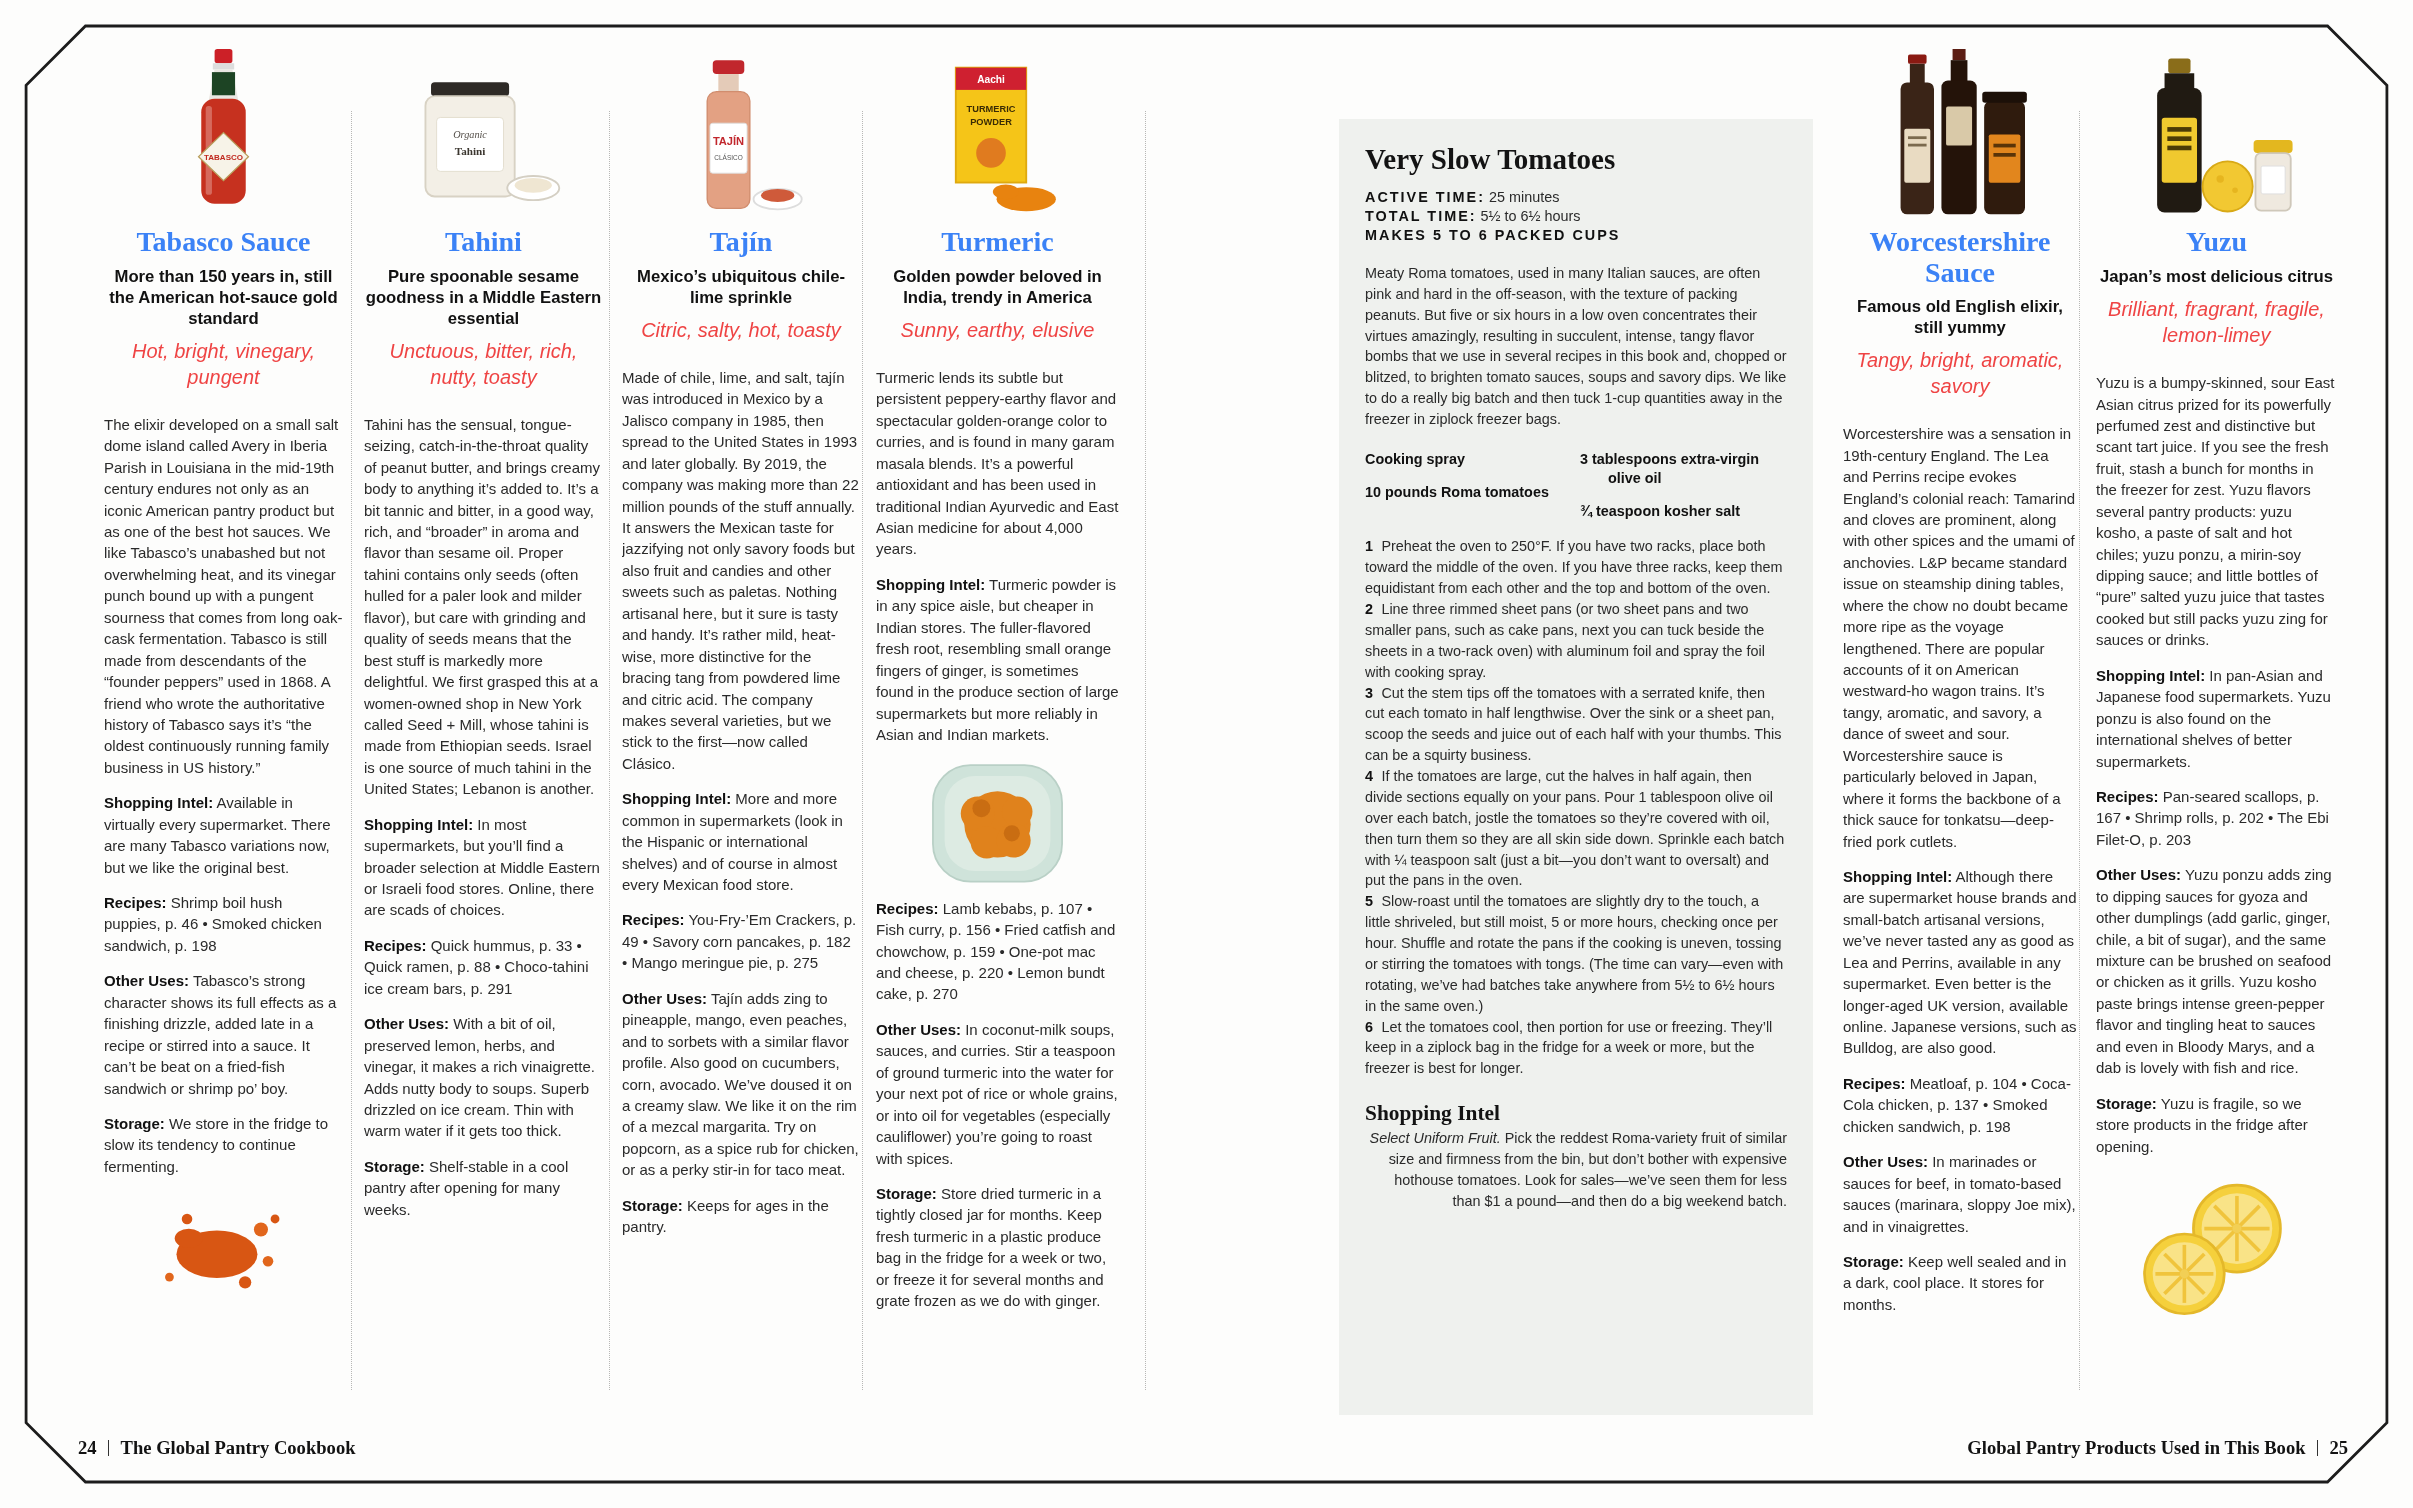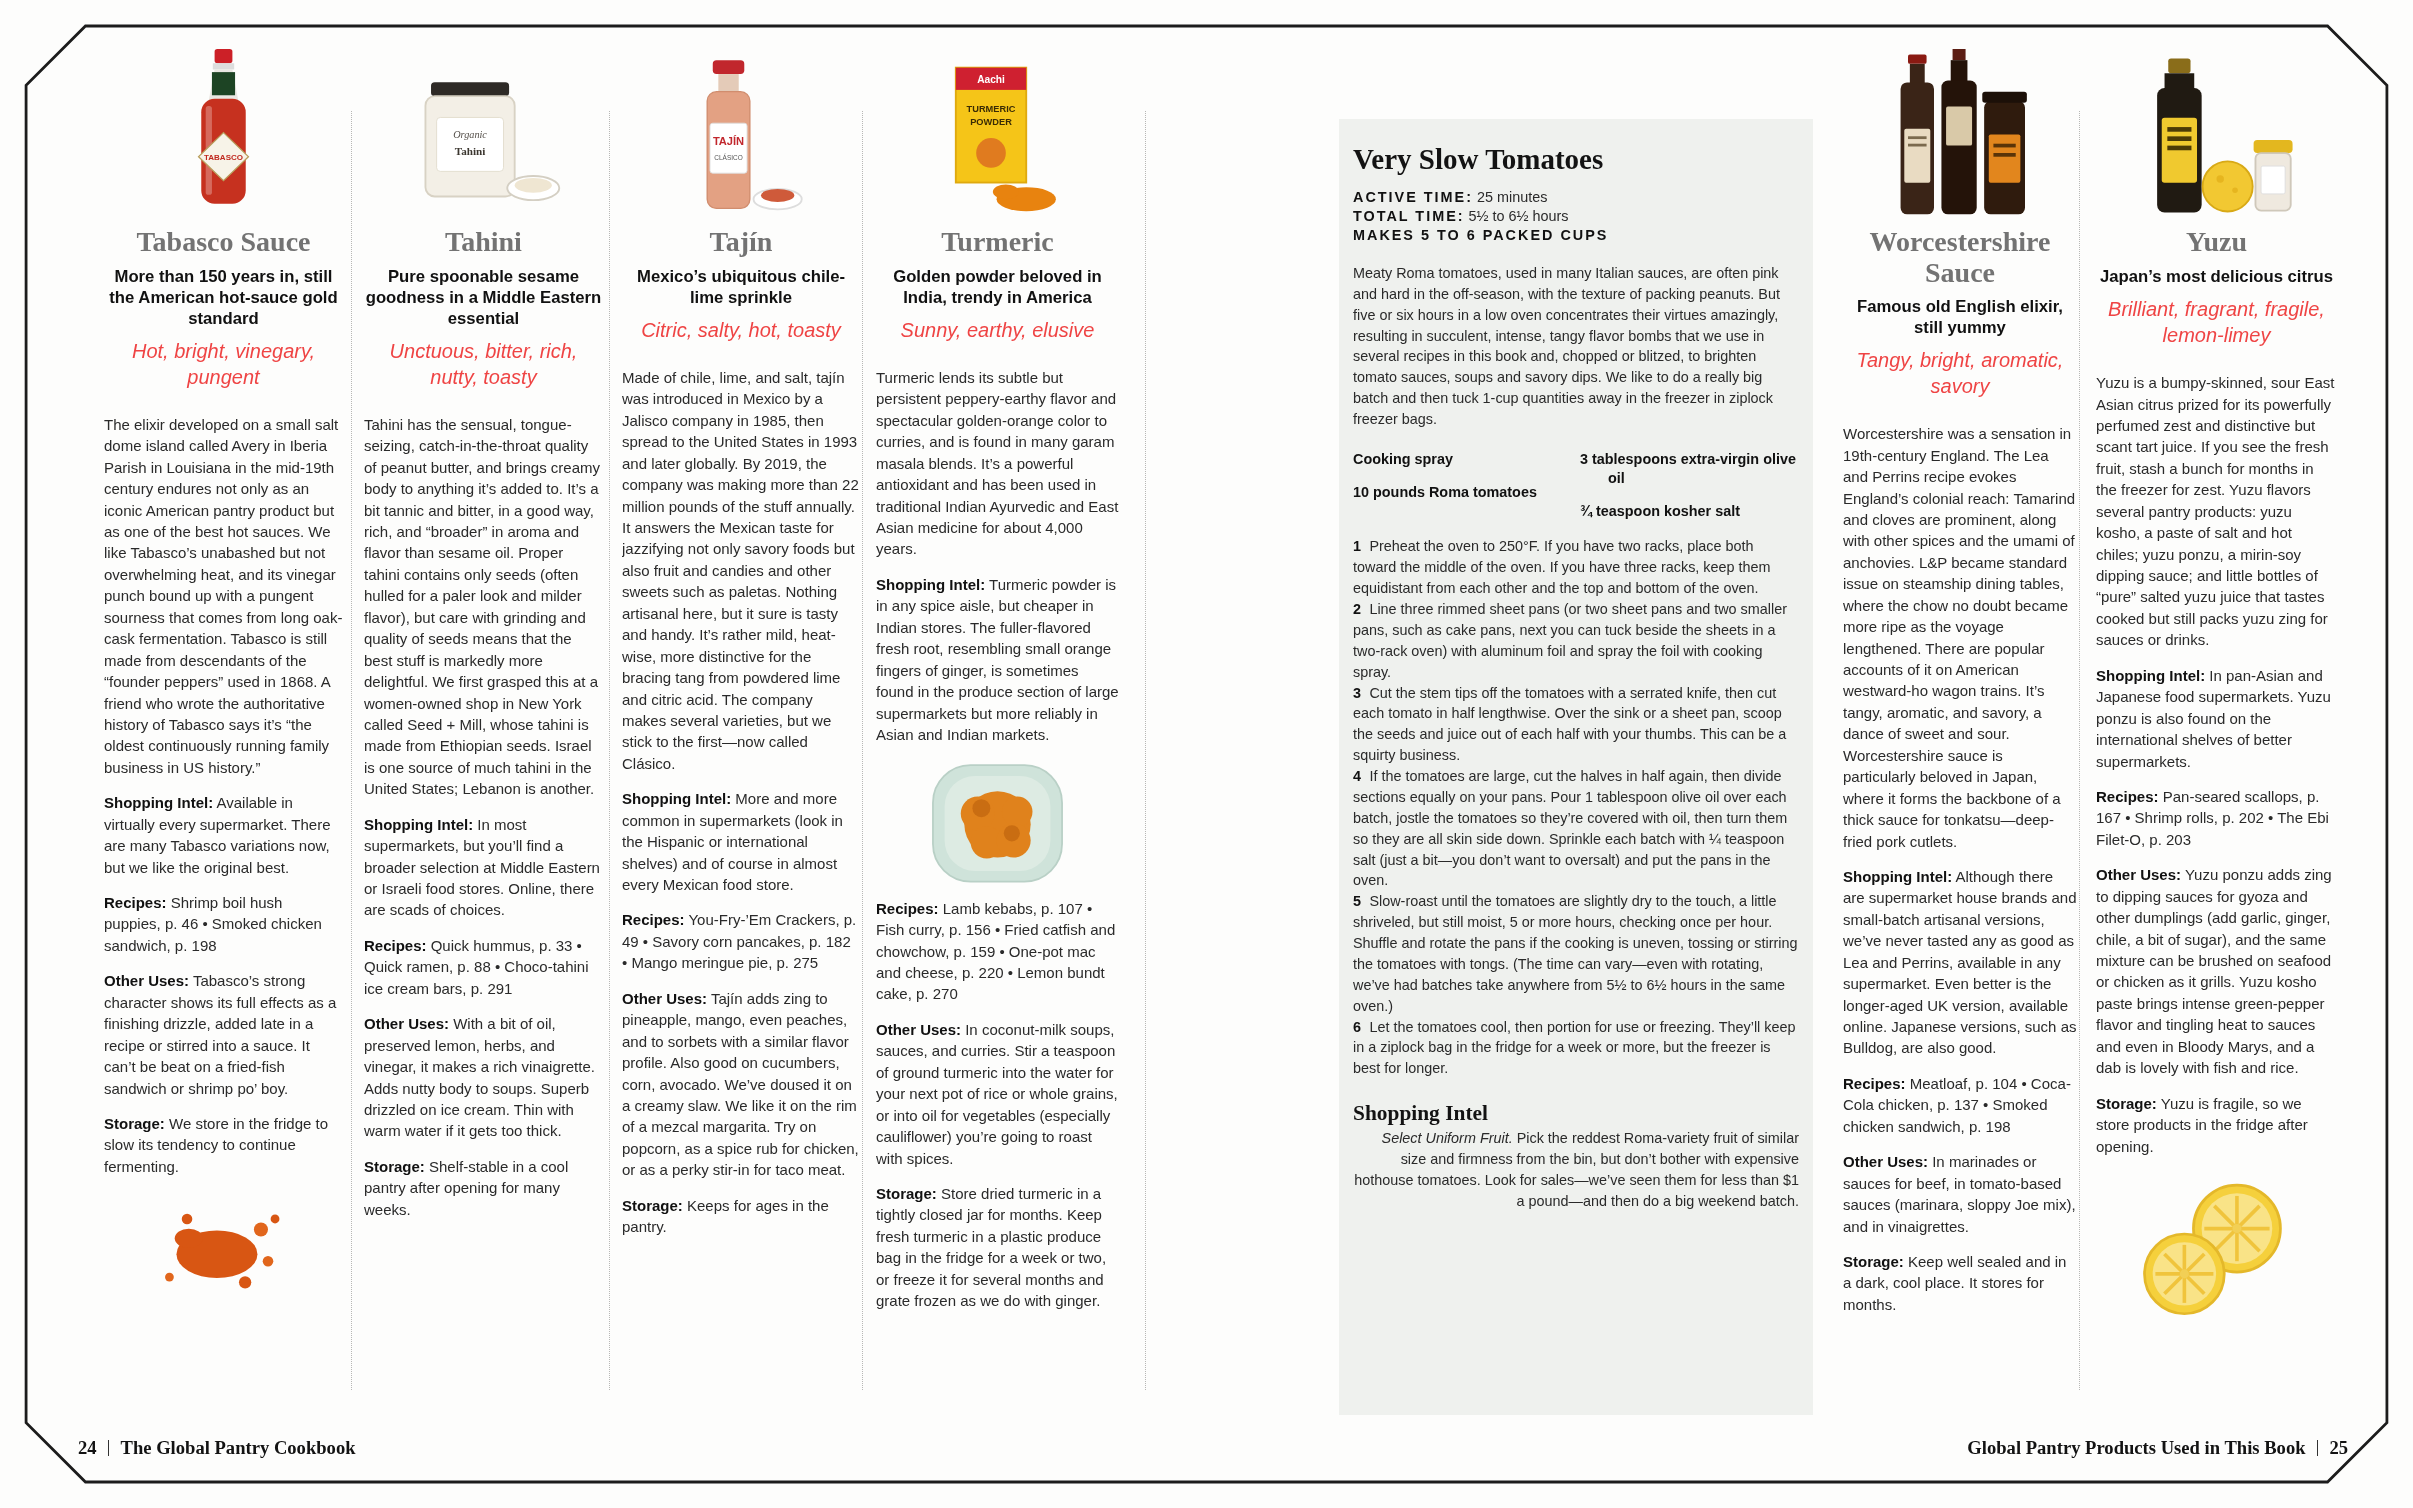--- a/index.html
+++ b/index.html
@@ -7,33 +7,33 @@
   body {
     width:2413px; height:1508px; position:relative;
     background:#fdfdfc; overflow:hidden;
     font-family:"Liberation Sans", sans-serif; color:#2a2a2a;
   }
   .page-border { position:absolute; left:0; top:0; pointer-events:none; }
   .col { position:absolute; top:43px; height:1365px; overflow:hidden; }
   .art { height:175px; display:flex; align-items:flex-end; justify-content:center; margin-bottom:5.6px; }
   .ptitle {
     font-family:"Liberation Serif","DejaVu Serif",serif; font-weight:700;
-    font-size:28px; color:#737373; text-align:center; margin:9.3px 0 9.3px; line-height:1.08;
+    font-size:28px; color:#3b82f6; text-align:center; margin:9.3px 0 9.3px; line-height:1.08;
   }
   .psub { font-weight:700; font-size:16.7px; color:#111; text-align:center; margin:0 0 8.4px; line-height:1.25; }
   .pflav { font-style:italic; font-size:20px; color:#ef4444; text-align:center; margin:0 0 24px; line-height:1.3; }
   .pbody, .psec { font-size:15px; line-height:1.43; margin:0; text-align:left; }
   .psec { margin-top:14px; }
   .lbl { font-weight:700; color:#111; }
   .midart { display:flex; justify-content:center; margin:13px 0 9.3px; }
   .botart { display:flex; justify-content:center; margin-top:18.6px; }
 
   .recipe {
     position:absolute; left:1339px; top:119px; width:474px; height:1296px;
-    background:#eff1ee; padding:24px 14px; overflow:hidden;
+    background:#eff1ee; padding:24px 26px; overflow:hidden;
   }
   .rtitle { font-family:"Liberation Serif","DejaVu Serif",serif; font-weight:700; font-size:29px; color:#131313; margin:0 0 13px; }
   .rmeta p { margin:2.8px 0; font-size:14.4px; }
   .rmlabel { font-weight:700; letter-spacing:2px; color:#111; }
   .rintro { font-size:14.4px; line-height:1.45; margin:20.4px 0 0; }
   .ring { display:flex; gap:8px; margin:20.4px 0 1.9px; }
   .ringcol { flex:1; }
   .ritem { font-weight:700; font-size:14.4px; line-height:1.3; margin:0 0 14px; color:#111; }
   .hang { padding-left:28px; text-indent:-28px; }
   .rstep { font-size:14.4px; line-height:1.45; margin:0 0 0; }

